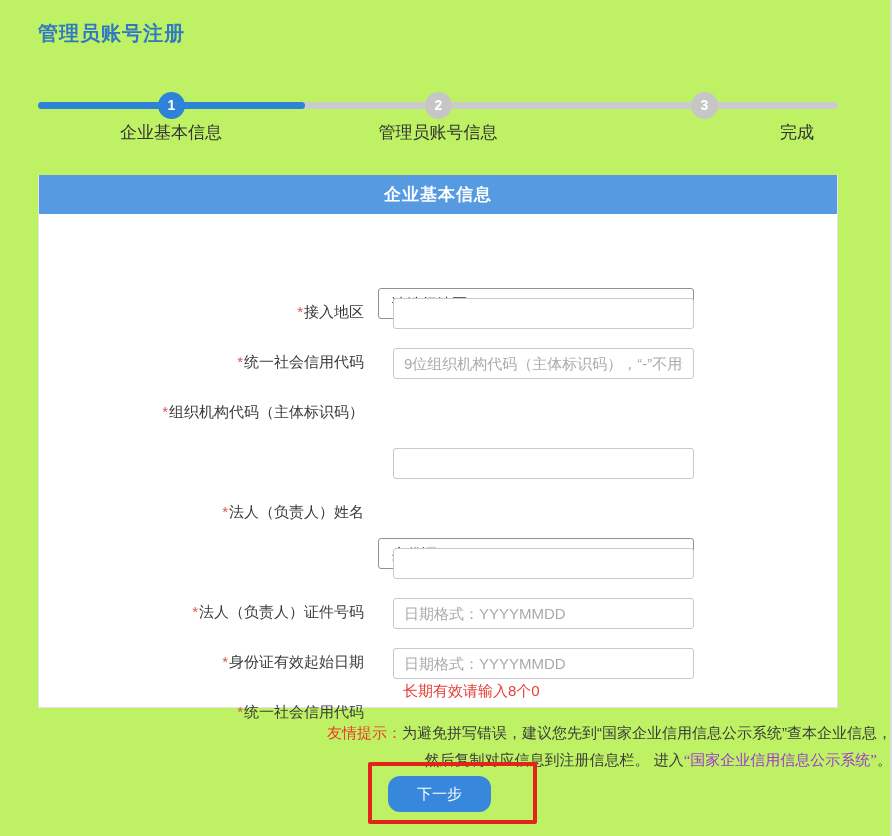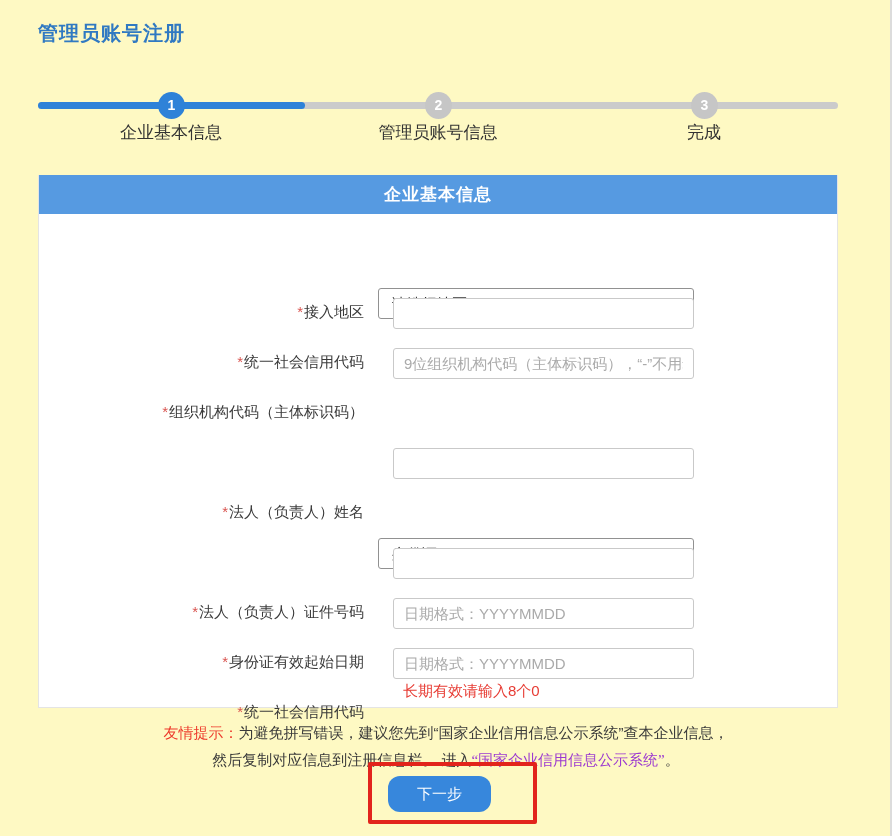--- a/index.html
+++ b/index.html
@@ -1,19 +1,19 @@
 <!DOCTYPE html>
 <html><head>
 <meta charset="utf-8">
 <style>
   * { margin:0; padding:0; box-sizing:border-box; }
   html,body { background:#fff; }
   body { font-family:"Liberation Sans","DejaVu Sans",sans-serif; }
   .page {
-    position:relative; width:892px; height:836px; background:#fef9c3;
+    position:relative; width:892px; height:836px; background:#bef264;
     border-right:2px solid #dcdcdc; overflow:hidden;
   }
   
   .page-title {
     position:absolute; left:38px; top:20px;
     font-size:20px; font-weight:bold; color:#3079c2; letter-spacing:1px;
   }
   
   .progress-track {
     position:absolute; left:38px; top:102px; width:800px; height:7px;
@@ -28,21 +28,21 @@
     color:#fff; font-size:14px; font-weight:bold;
     text-align:center; line-height:27px;
   }
   .step-circle.active { background:#2e82d8; }
   .step-circle.pending { background:#c6c6c6; }
   .c1 { left:158px; } .c2 { left:425px; } .c3 { left:691px; }
   .step-label {
     position:absolute; top:121px; width:220px; text-align:center;
     font-size:17px; color:#333;
   }
-  .l1 { left:61px; } .l2 { left:328px; } .l3 { left:594px; }
+  .l1 { left:61px; } .l2 { left:328px; } .l3 { left:594px;text-align:right; }
   
   .panel {
     position:absolute; left:38px; top:175px; width:800px; height:533px;
     background:#fff; border:1px solid #e4e4e4; border-top:none;
   }
   .panel-header {
     height:39px; background:#569ae1; color:#fff; text-align:center;
     line-height:39px; font-size:17px; font-weight:bold; letter-spacing:1px;
   }
   .row { position:absolute; left:0; width:800px; height:31px; }
@@ -68,21 +68,21 @@
     margin-top:40px;
   }
   .chevron {
     position:absolute; right:10px; top:11px; width:12px; height:8px;
   }
   .field-note {
     position:absolute; left:364px; top:507px; font-size:15px; color:#e73c34;
   }
   
   .tip {
-    position:absolute; left:0; top:719px; width:892px; text-align:center;
+    position:absolute; left:0; top:719px; width:892px; text-align:right;
     font-size:15px; color:#3a3a3a; line-height:27px;
   }
   .tip .red { color:#ed392b; }
   .tip .purple { color:#9c3ad0; cursor:pointer;font-family:Liberation Serif, serif; }
   
   .annotation-box {
     position:absolute; left:368px; top:762px; width:169px; height:62px;
     border:4px solid #e2241b; border-radius:2px;
   }
   .next-button {

